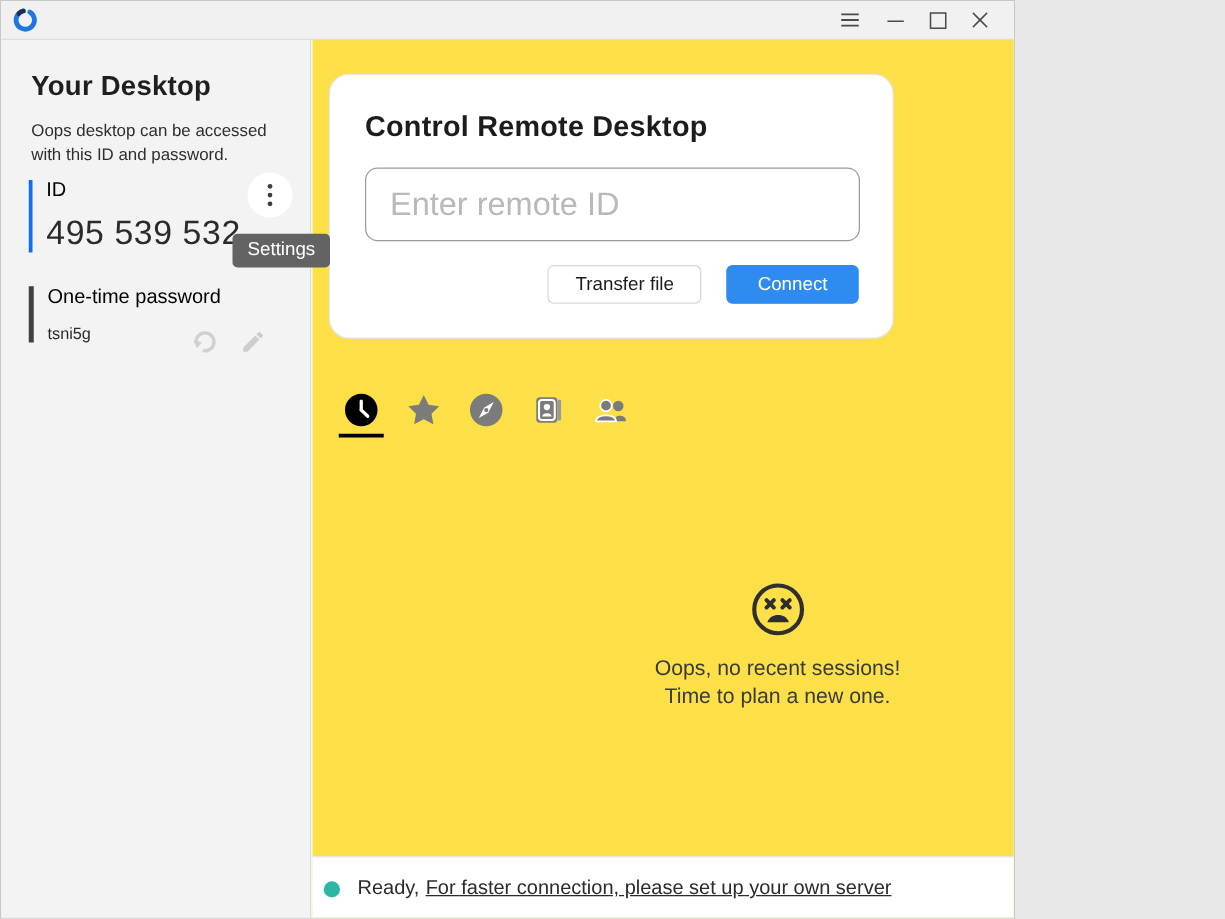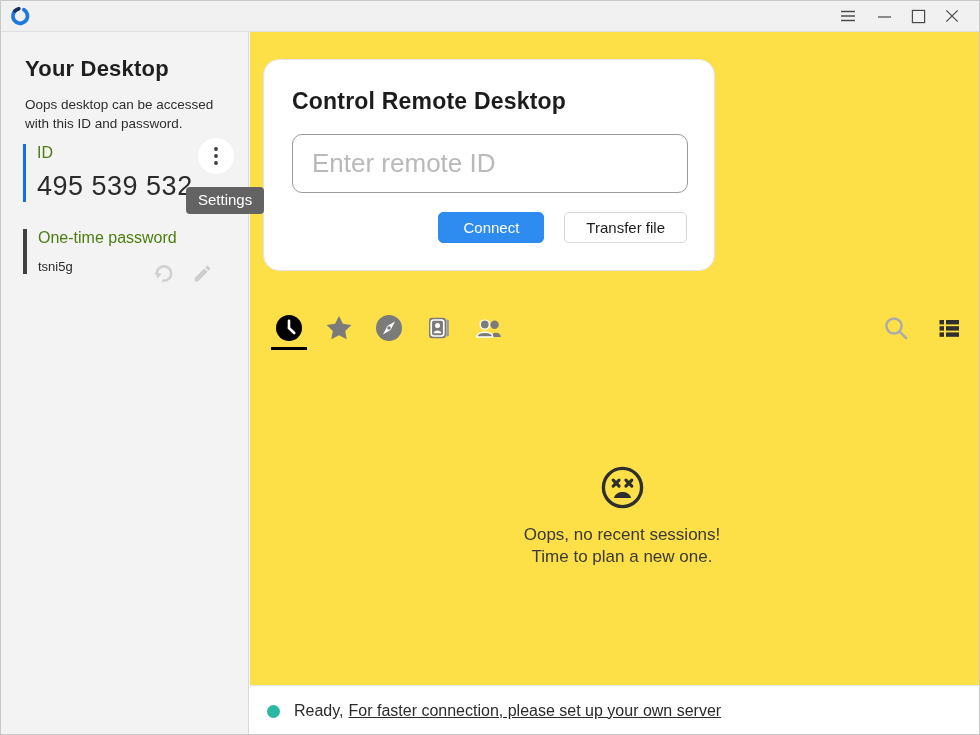--- a/index.html
+++ b/index.html
@@ -1,19 +1,19 @@
 <!DOCTYPE html>
 <html><head>
 <meta charset="utf-8">
 <style>
   * { margin:0; padding:0; box-sizing:border-box; }
   html,body { background:#e8e8e8; }
   body { font-family:"Liberation Sans", sans-serif; }
   .app{
-    position:relative; width:980px; height:735px; background:#fff;
+    position:relative; width:812px; height:735px; background:#fff;
     overflow:hidden; border:1px solid #c8c8c8;
   }
   
   .titlebar{
     position:absolute; top:0; left:0; width:100%; height:31px;
     background:#f1f1f1; border-bottom:1px solid #dedede;
     display:flex; align-items:center;
   }
   .logo{ margin-left:8px; width:22px; height:22px; display:flex; }
   .win-controls{ margin-left:auto; display:flex; align-items:center; padding-right:12px; }
@@ -31,21 +31,21 @@
     font-size:22px; font-weight:600; color:#1f1f1f; letter-spacing:.2px;
   }
   .sb-desc{
     position:absolute; left:24px; top:63px; width:206px;
     font-size:13.5px; line-height:19px; color:#2e2e2e;
   }
   .id-block{
     position:absolute; left:22px; top:112px; width:200px;
     border-left:3px solid #106ef0; padding-left:11px;
   }
-  .field-label{ font-size:16px; color:#4d7c0f; }
+  .field-label{ font-size:16px; color:#000000; }
   .id-value{ margin-top:9px; font-size:27px; color:#2b2b2b; letter-spacing:.5px; white-space:nowrap; }
   .dots-btn{
     position:absolute; left:197px; top:106px; width:36px; height:36px;
     border-radius:50%; background:#ffffff; border:none; cursor:pointer;
     display:flex; align-items:center; justify-content:center; z-index:2;
   }
   .tooltip{
     position:absolute; left:185px; top:155px; z-index:3;
     background:#636363; color:#ffffff; font-size:15px;
     padding:4px 12px 6px; border-radius:4px; white-space:nowrap;
@@ -106,21 +106,21 @@
   }
   
   .empty{
     position:absolute; left:13px; right:0; top:432px; text-align:center;
   }
   .empty-icon{ display:inline-flex; margin-bottom:13px; }
   .empty-line{ font-size:17px; line-height:22px; color:#3a3a3a; }
   
   .statusbar{
     position:absolute; left:0; right:0; bottom:0; height:51px;
-    border-top:1px solid #e4e4e4; display:flex; align-items:center; padding-left:17px;
+    border-top:1px solid #e4e4e4; display:flex; align-items:center; padding-left:9px;
     background:#fff;
   }
   .status-dot{ width:13px; height:13px; border-radius:50%; background:#2ab8a2; margin-right:14px; }
   .status-text{ font-size:16px; color:#2b2b2b; }
   .status-link{ font-size:16px; color:#2b2b2b; text-decoration:underline; margin-left:5px; cursor:pointer; }
 </style>
 </head>
 <body>
 
 <div class="app">
@@ -198,22 +198,22 @@
       </svg>
     </button>
   </div>
 
   <div class="main">
 
     <div class="card">
       <div class="card-title">Control Remote Desktop</div>
       <input class="remote-input" type="text" placeholder="Enter remote ID" style="">
       <div class="btn-row">
+        <button class="btn btn-plain">Transfer file</button>
         <button class="btn btn-primary">Connect</button>
-        <button class="btn btn-plain">Transfer file</button>
       </div>
     </div>
 
     <div class="tabrow">
       <button class="tab active">
         <svg viewBox="0 0 28 28" width="28" height="28">
           <circle cx="14" cy="14" r="13" fill="#000"></circle>
           <g stroke="#fff" stroke-width="2.6" stroke-linecap="round">
             <line x1="14" y1="14" x2="14" y2="6.8"></line>
               <line x1="14" y1="14" x2="19.2" y2="19"></line>

